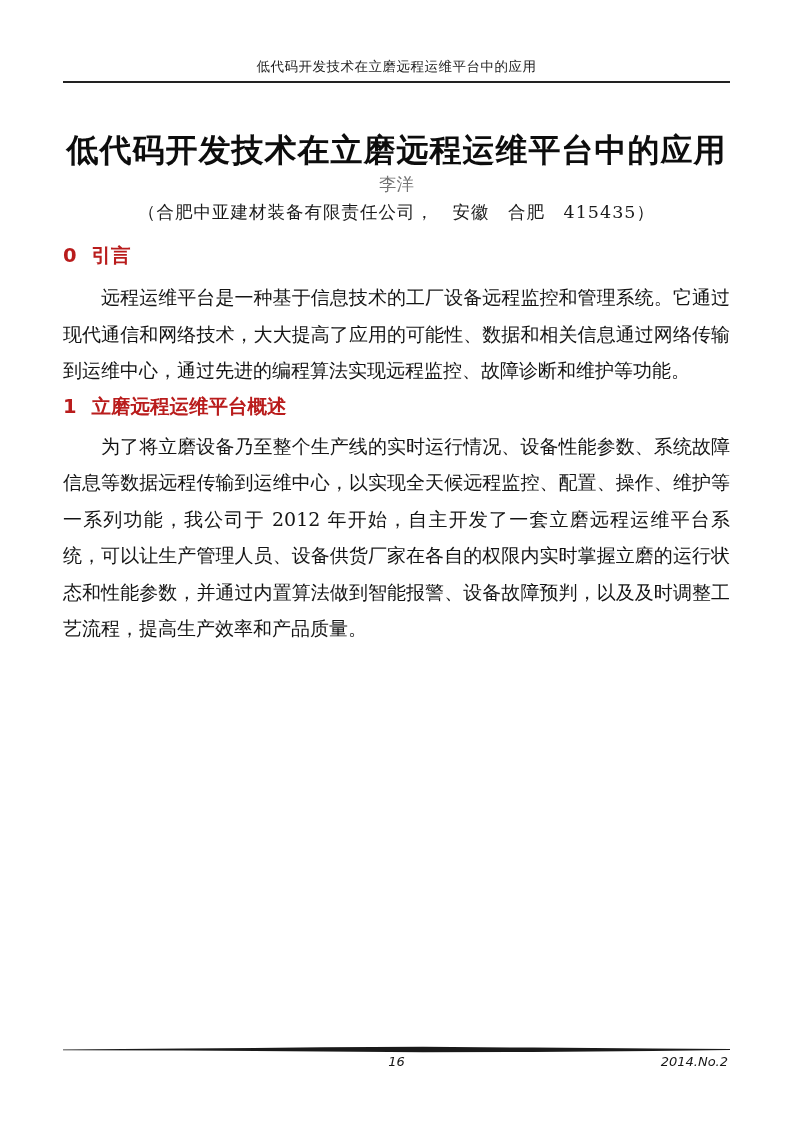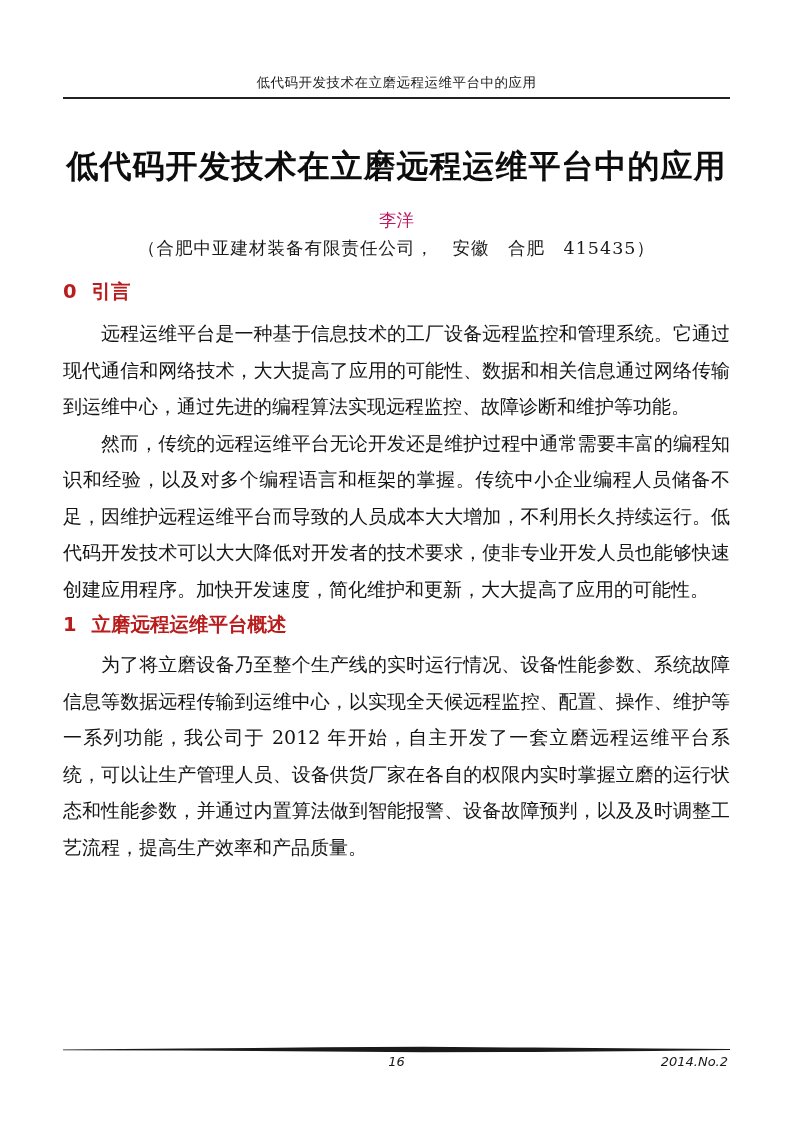--- a/index.html
+++ b/index.html
@@ -4,21 +4,21 @@
 <style>
   html, body { margin: 0; padding: 0; }
   body {
     width: 793px; height: 1122px;
     background: #ffffff;
     color: #161616;
     position: relative;
     font-family: "DejaVu Serif", serif;
     overflow: hidden;
   }
-  .content { position: absolute; left: 63px; top: 16px; width: 667px; }
+  .content { position: absolute; left: 63px; top: 0; width: 667px; }
 
   .running-header {
     padding-top: 58px;
     text-align: center;
     font-size: 13.5px;
     letter-spacing: 0.5px;
     color: #1c1c1c;
   }
   .header-rule {
     margin-top: 5px;
@@ -31,25 +31,24 @@
     font-family: "DejaVu Sans", sans-serif;
     font-weight: bold;
     font-size: 32px;
     line-height: 44px;
     letter-spacing: 1px;
     text-align: center;
     color: #0d0d0d;
   }
 
   .author {
-    margin-top: 20px;
     text-align: center;
     font-size: 17.5px;
     line-height: 25px;
-    color: #be185d;
+    color: #737373;
   }
   .affiliation {
     margin-top: 3px;
     text-align: center;
     font-size: 17.5px;
     line-height: 25px;
     letter-spacing: 1px;
     color: #1a1a1a;
   }
 
@@ -106,21 +105,20 @@
 
   <div class="author">李洋</div>
 
   <div class="affiliation">（合肥中亚建材装备有限责任公司，　安徽　合肥　415435）</div>
 
   <div class="section">
     <h2 class="section-heading">
       <span class="sec-num">0</span><span>引言</span>
     </h2>
     <p class="body-para first-para">远程运维平台是一种基于信息技术的工厂设备远程监控和管理系统。它通过现代通信和网络技术，大大提高了应用的可能性、数据和相关信息通过网络传输到运维中心，通过先进的编程算法实现远程监控、故障诊断和维护等功能。</p>
-    <p class="body-para">然而，传统的远程运维平台无论开发还是维护过程中通常需要丰富的编程知识和经验，以及对多个编程语言和框架的掌握。传统中小企业编程人员储备不足，因维护远程运维平台而导致的人员成本大大增加，不利用长久持续运行。低代码开发技术可以大大降低对开发者的技术要求，使非专业开发人员也能够快速创建应用程序。加快开发速度，简化维护和更新，大大提高了应用的可能性。</p>
   </div>
 
   <div class="section">
     <h2 class="section-heading second">
       <span class="sec-num">1</span><span>立磨远程运维平台概述</span>
     </h2>
     <p class="body-para">为了将立磨设备乃至整个生产线的实时运行情况、设备性能参数、系统故障信息等数据远程传输到运维中心，以实现全天候远程监控、配置、操作、维护等一系列功能，我公司于 2012 年开始，自主开发了一套立磨远程运维平台系统，可以让生产管理人员、设备供货厂家在各自的权限内实时掌握立磨的运行状态和性能参数，并通过内置算法做到智能报警、设备故障预判，以及及时调整工艺流程，提高生产效率和产品质量。</p>
   </div>
 
 </div>

